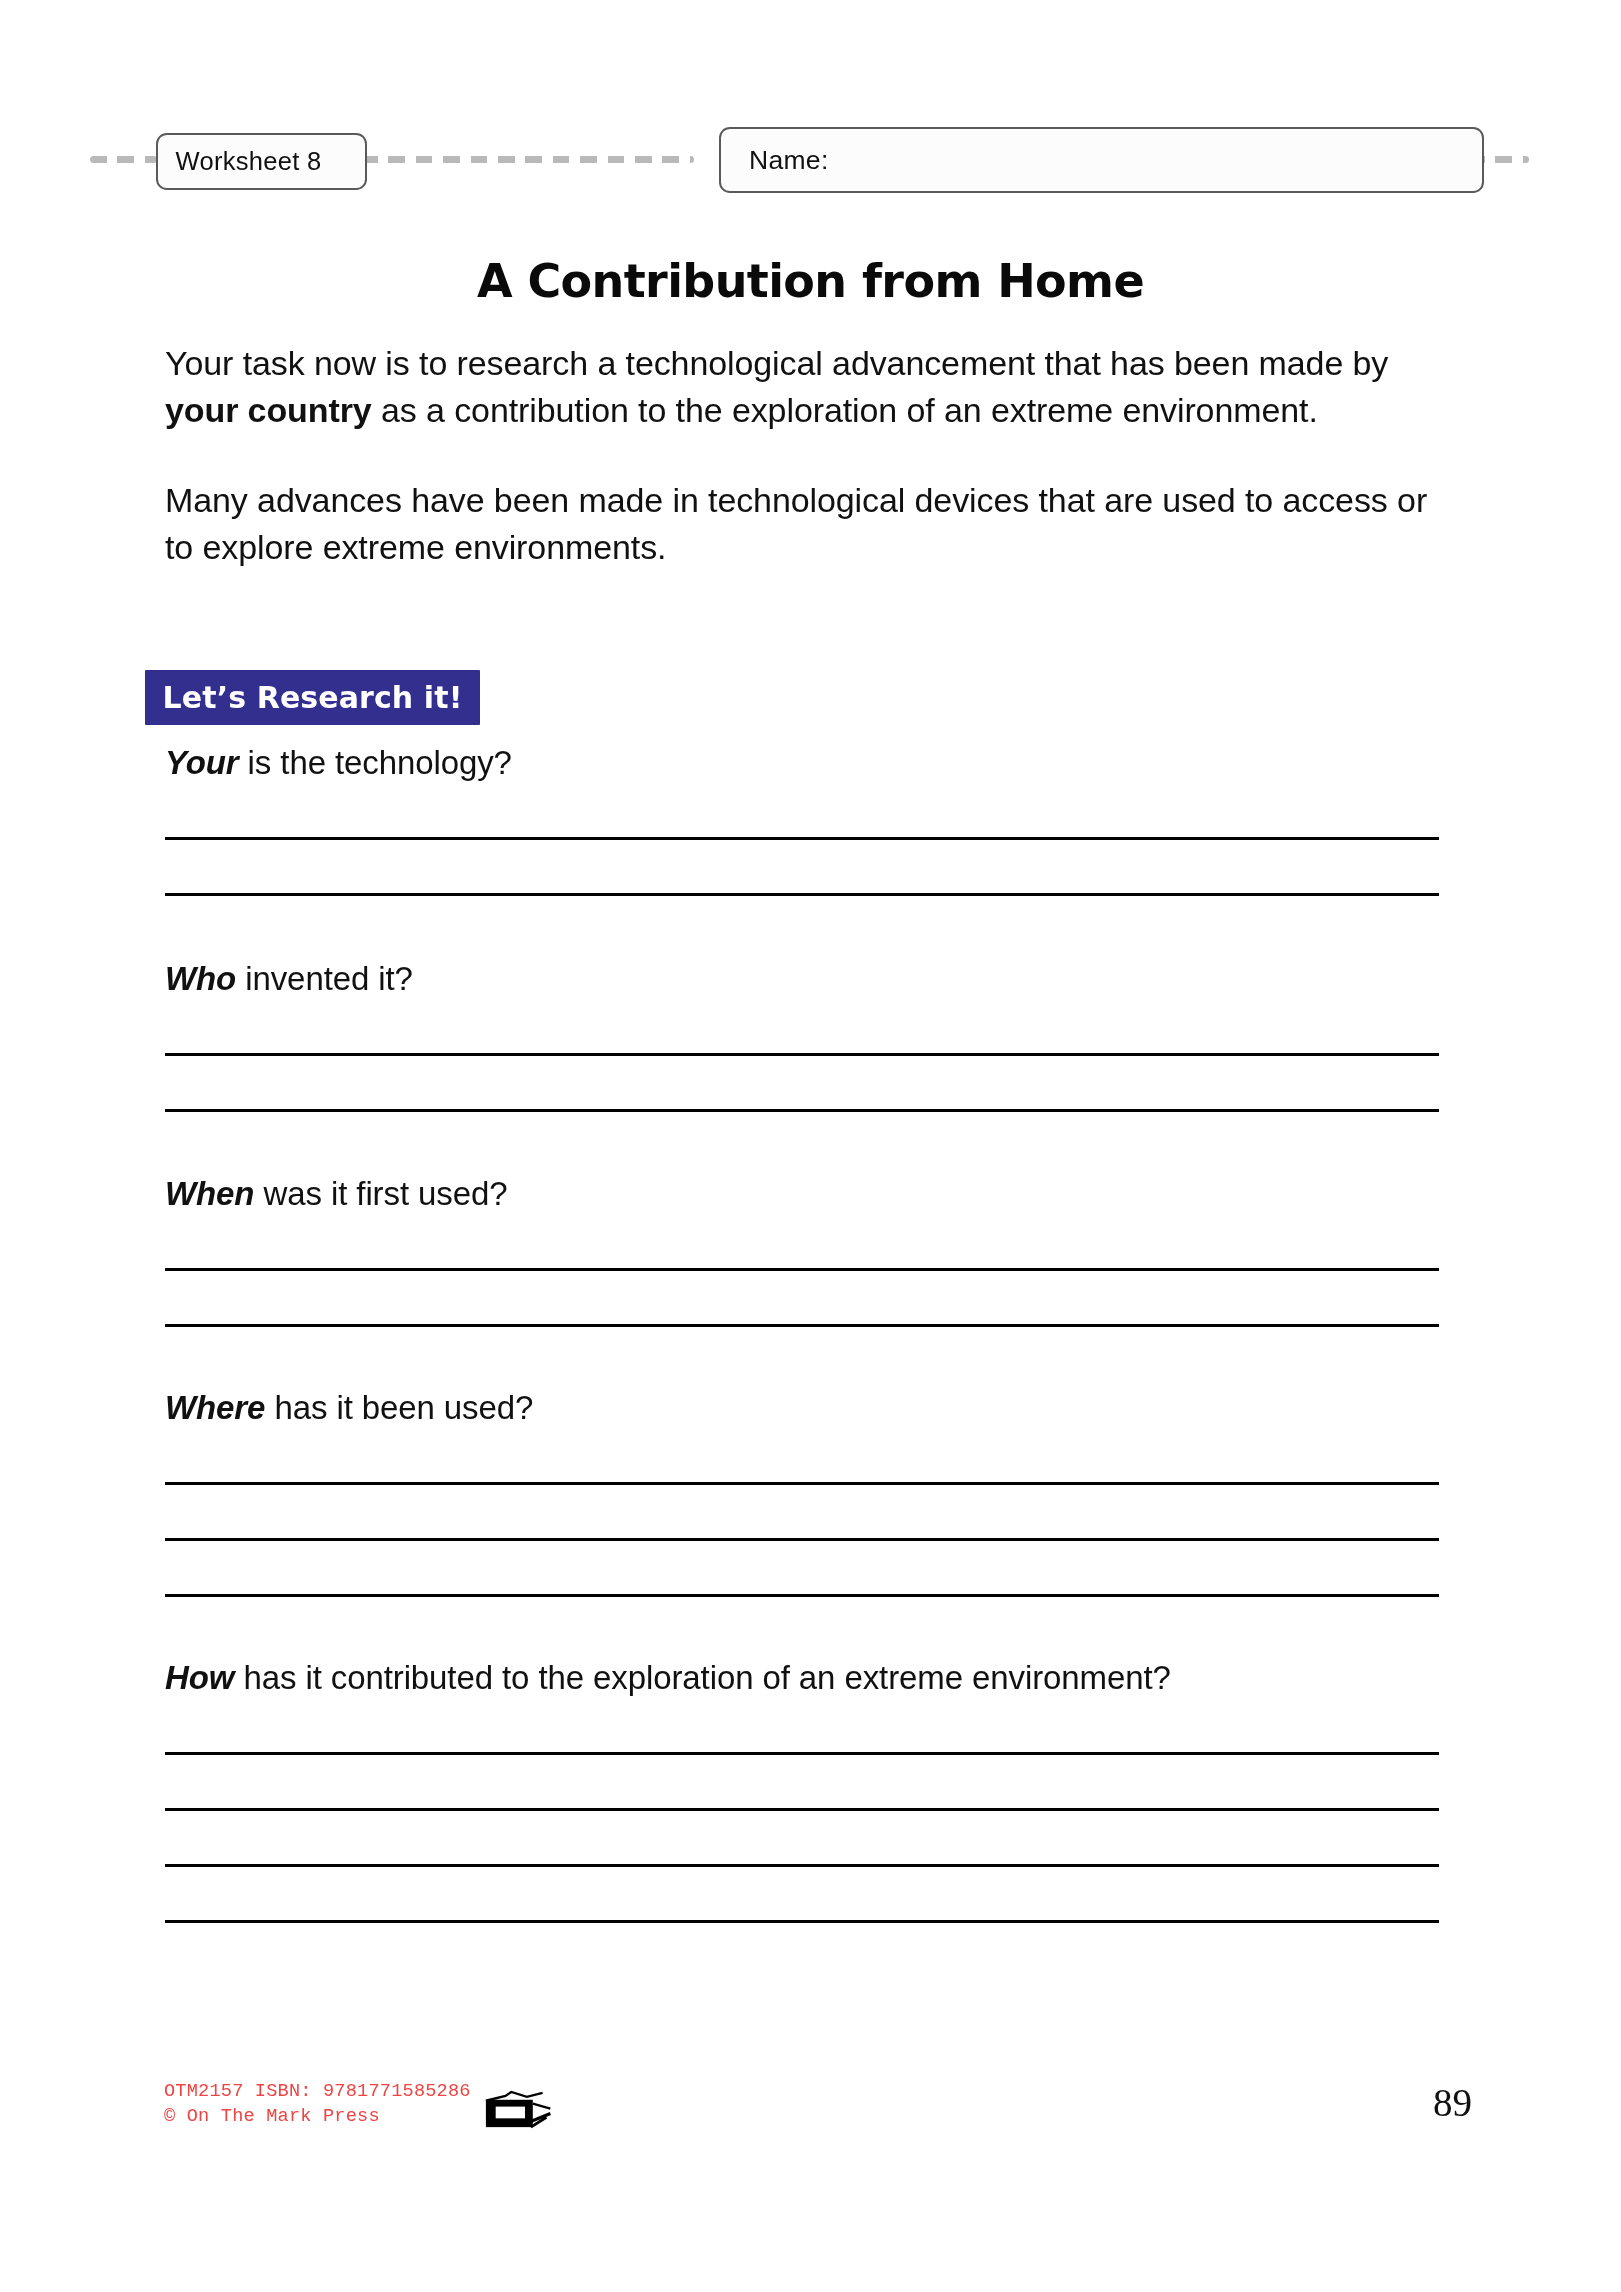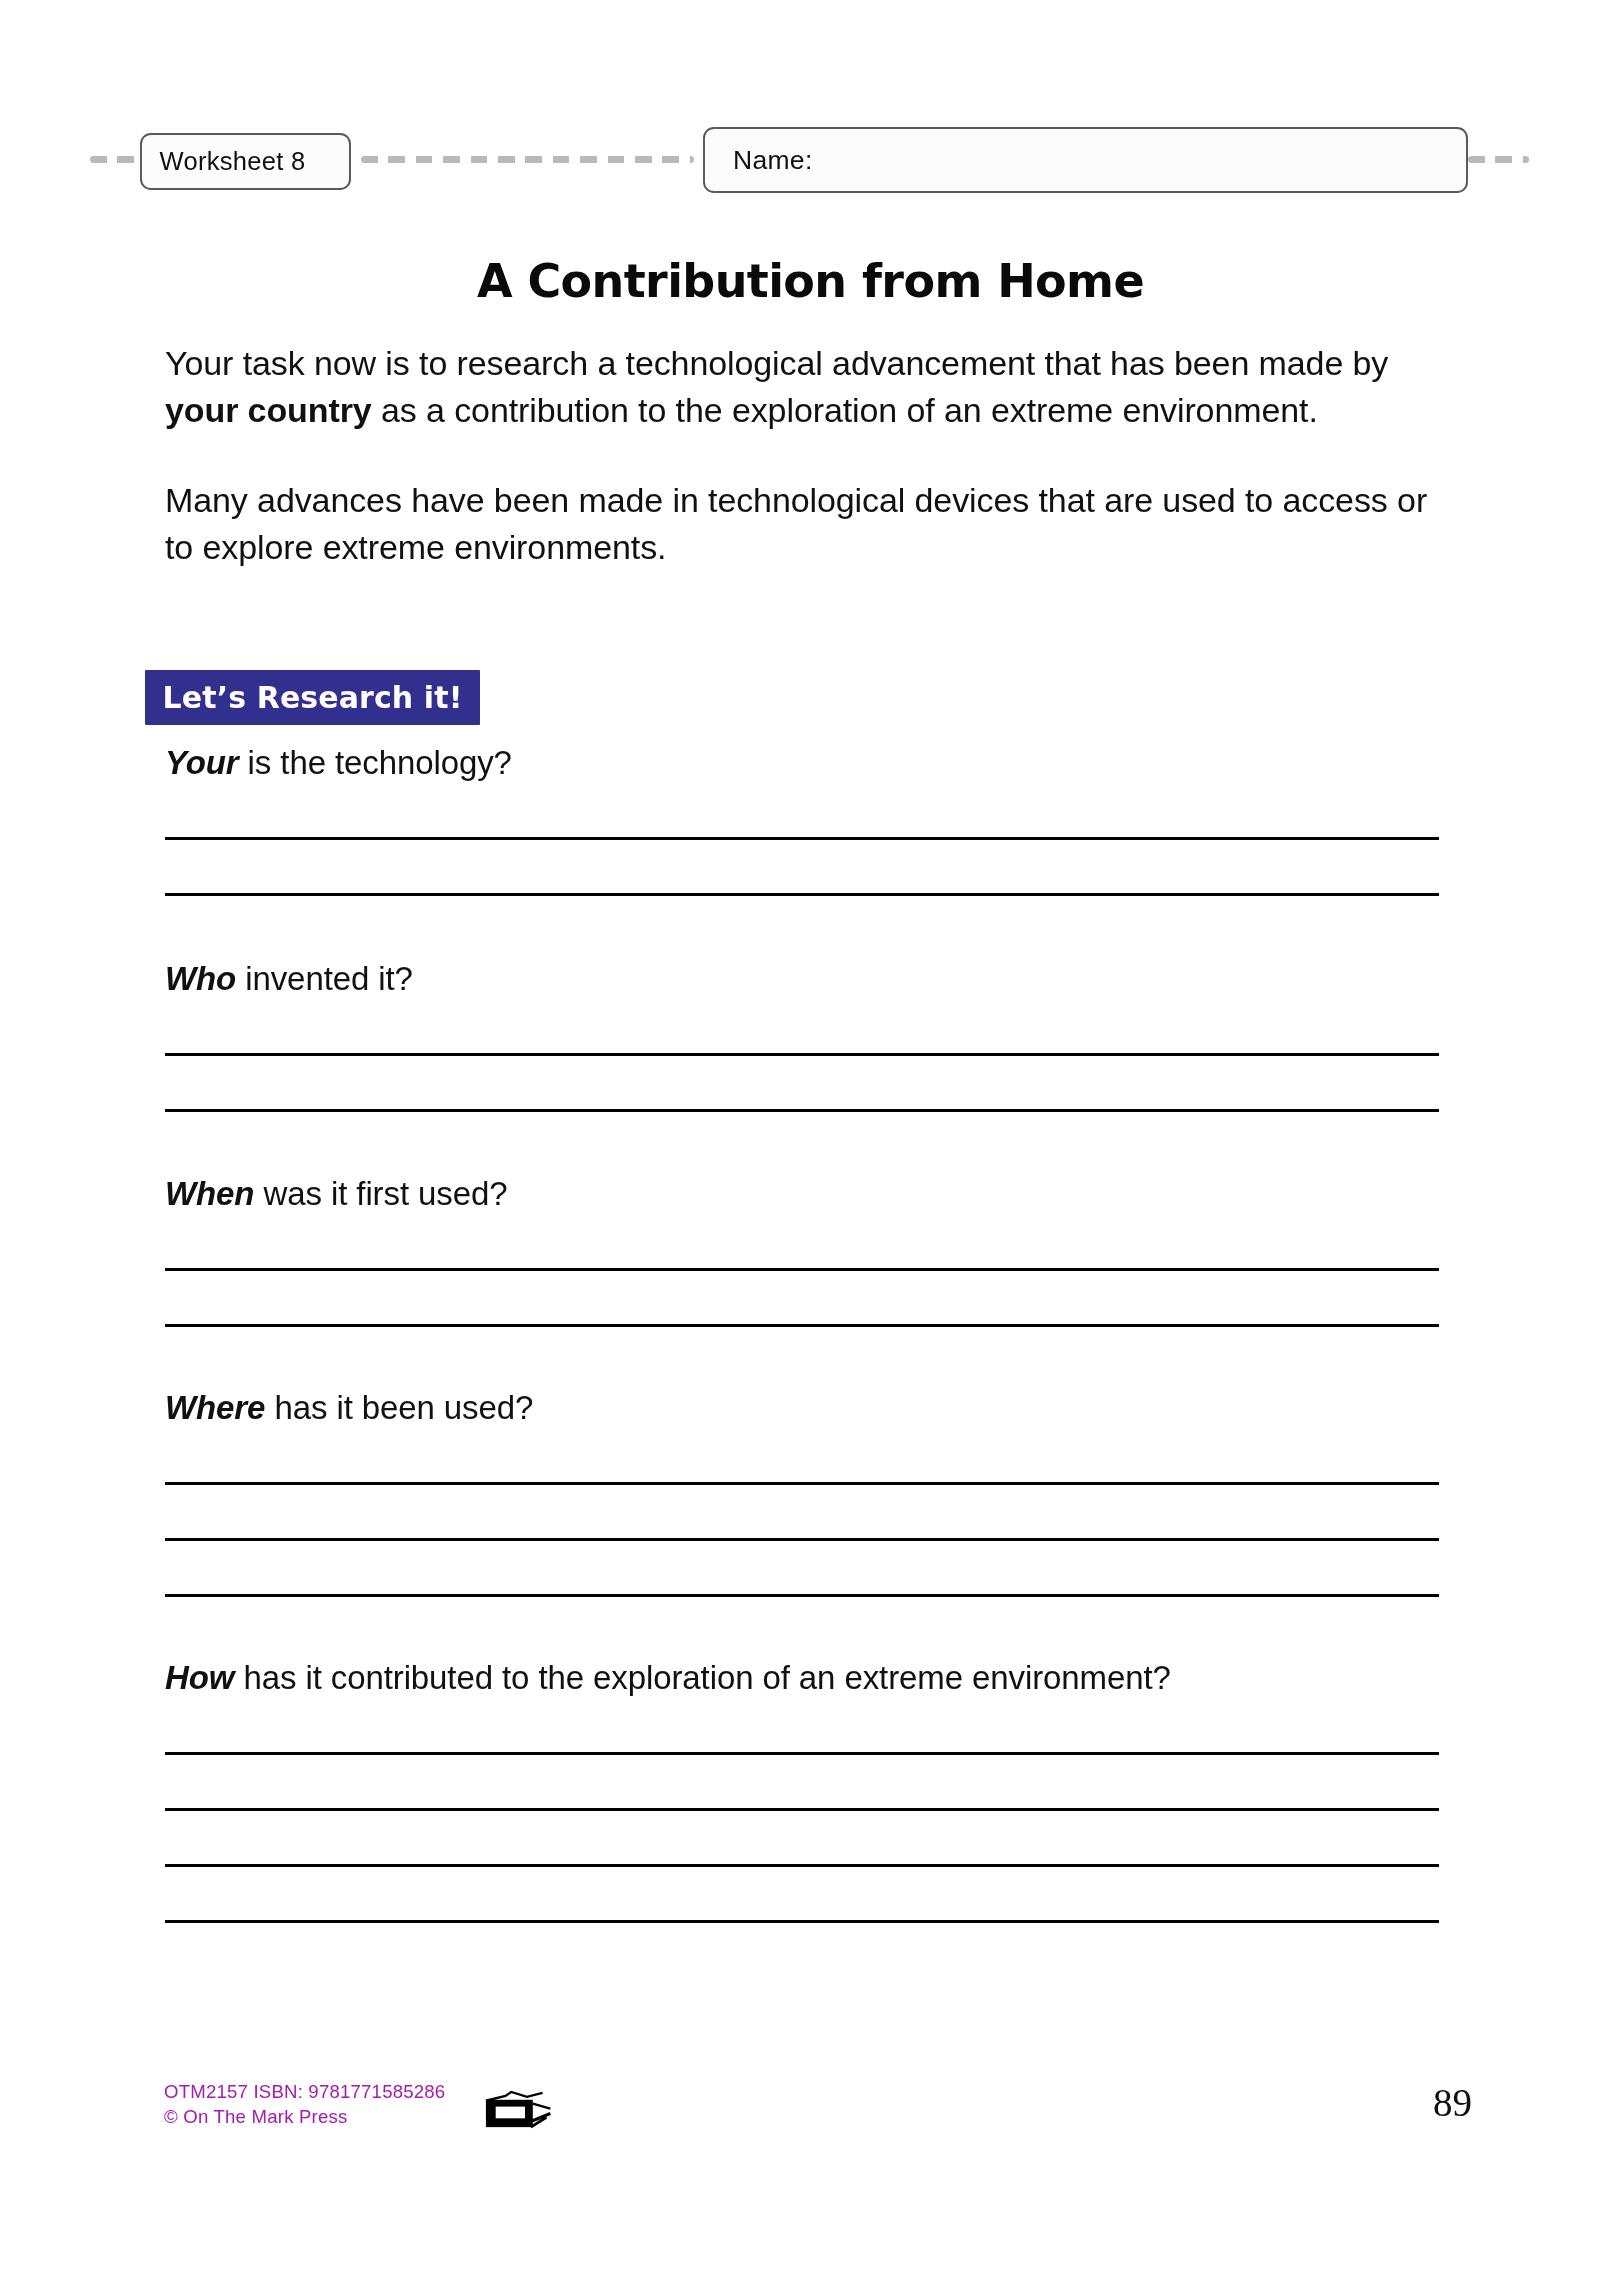--- a/index.html
+++ b/index.html
@@ -46,20 +46,21 @@
   .dash-right { left: 1468px; width: 61px; }
 
   .tag-box {
     position: absolute;
     box-sizing: border-box;
     border: 2.9px solid #5a5a5a;
     border-radius: 10.8px;
     background: #fcfcfc;
     display: flex;
     align-items: center;
+    margin-left: 16px;
   }
   .worksheet-tag {
     left: 140px;
     top: 7.8px;
     width: 211px;
     height: 57px;
     padding-left: 17.6px;
   }
   .worksheet-tag .label {
     font-size: 25.5px;
@@ -161,24 +162,24 @@
   .footer {
     position: absolute;
     left: 0; right: 0;
     top: 2080px;
     height: 88px;
   }
   .footer-text {
     position: absolute;
     left: 164px;
     top: 0;
-    font-family: Liberation Sans, sans-serif;
+    font-family: Liberation Mono, monospace;
     font-size: 18.6px;
     line-height: 24.5px;
-    color: #a21caf;
+    color: #ef4444;
     letter-spacing: 0.2px;
   }
   .footer-logo {
     position: absolute;
     left: 482px;
     top: 6.9px;
     width: 84px;
     height: 49px;
   }
   .page-number {

